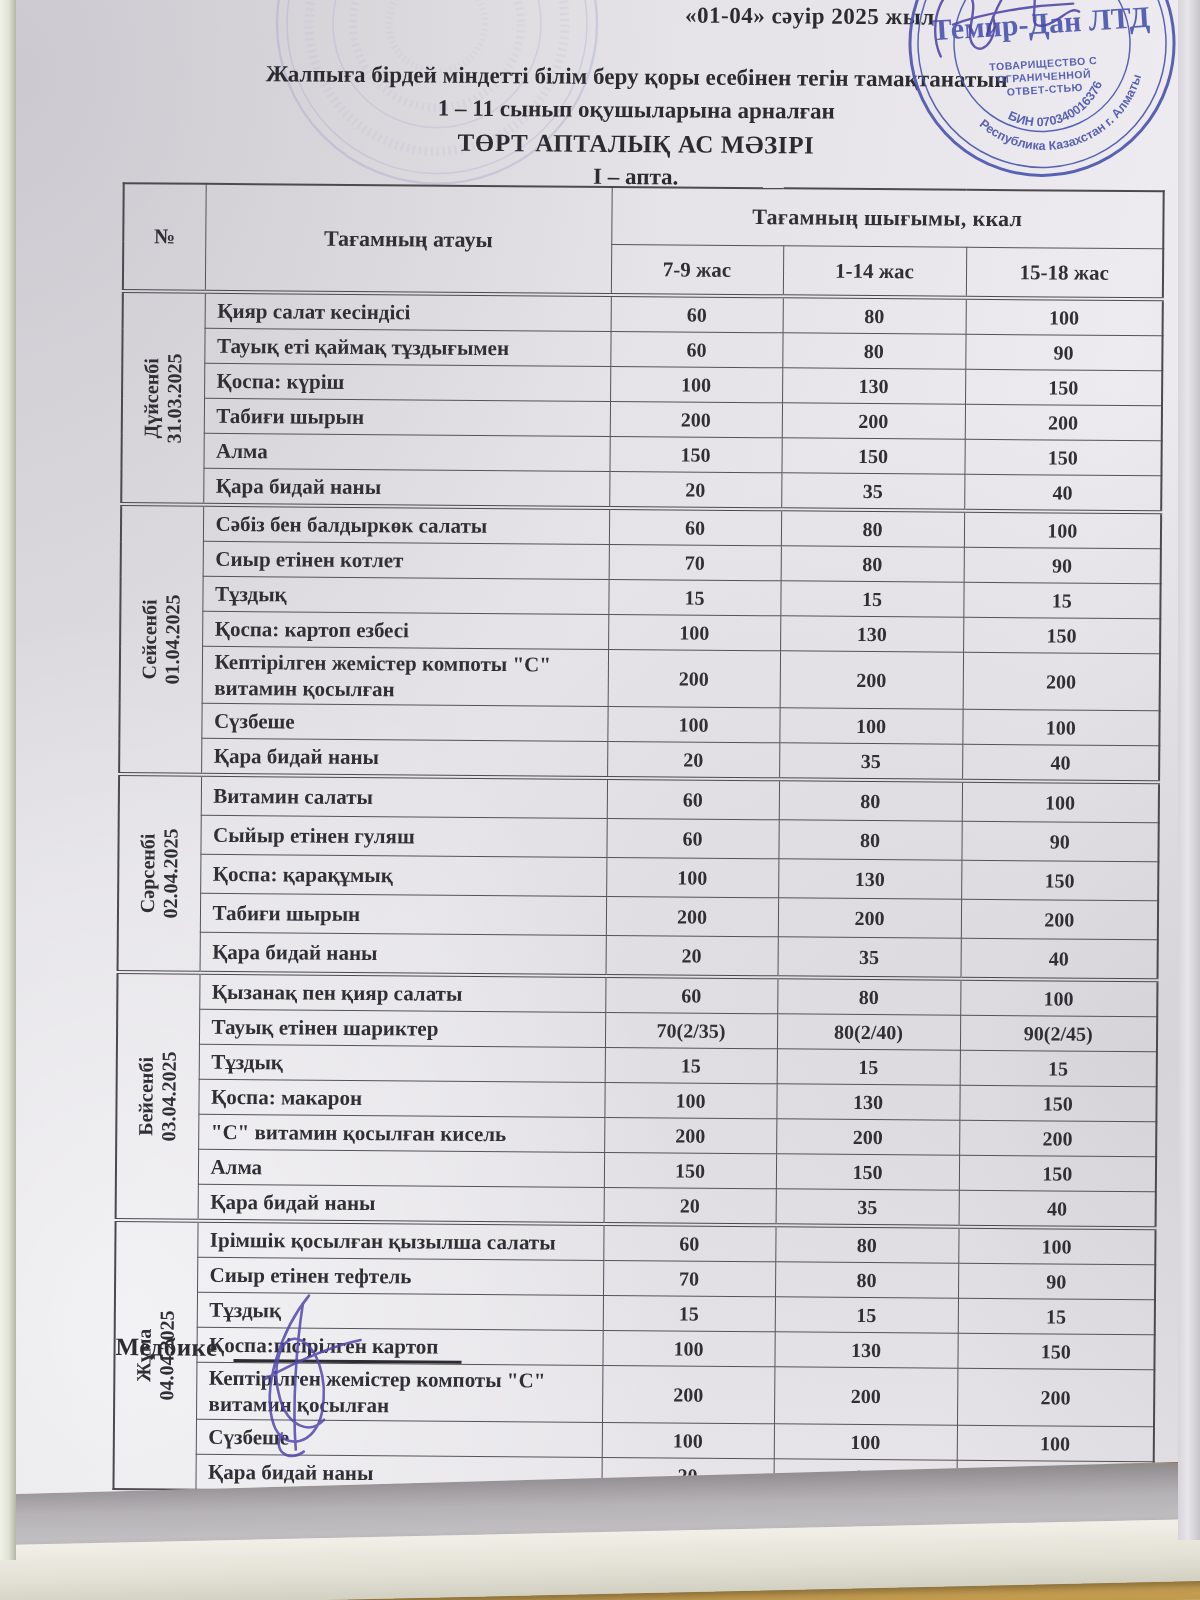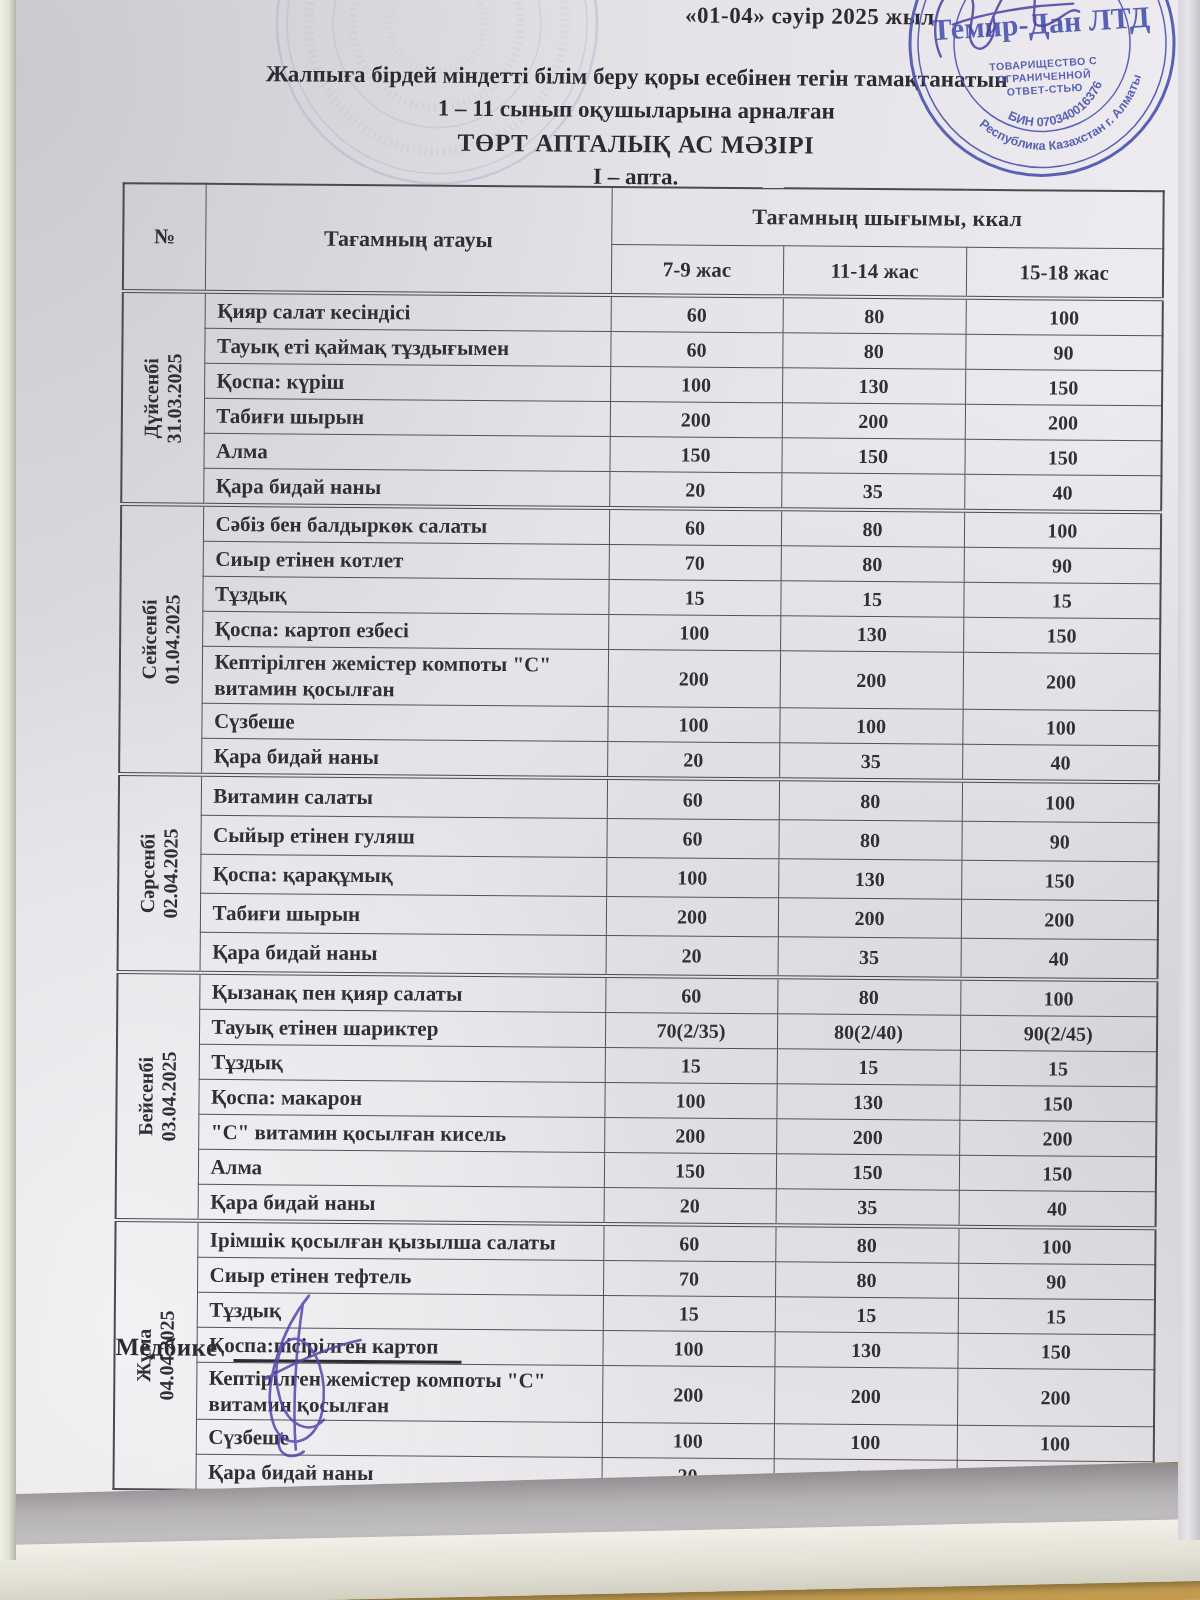--- a/index.html
+++ b/index.html
@@ -148,21 +148,21 @@
             <col style="width:197px">
         </colgroup>
         <thead>
           <tr>
             <th class="h-no" rowspan="2">№</th>
             <th class="h-dish" rowspan="2">Тағамның атауы</th>
             <th class="h-out" colspan="3">Тағамның шығымы, ккал</th>
           </tr>
           <tr class="sub">
             <th>7-9 жас</th>
-            <th>11-14 жас</th>
+            <th>1-14 жас</th>
             <th>15-18 жас</th>
           </tr>
         </thead>
         <tbody>
             <tr class="menu-row day-0 group-start">
               <td rowspan="6" class="day-cell">
                 <div class="day-rot">
                   <span>Дүйсенбі</span>
                   <span>31.03.2025</span>
                 </div>

